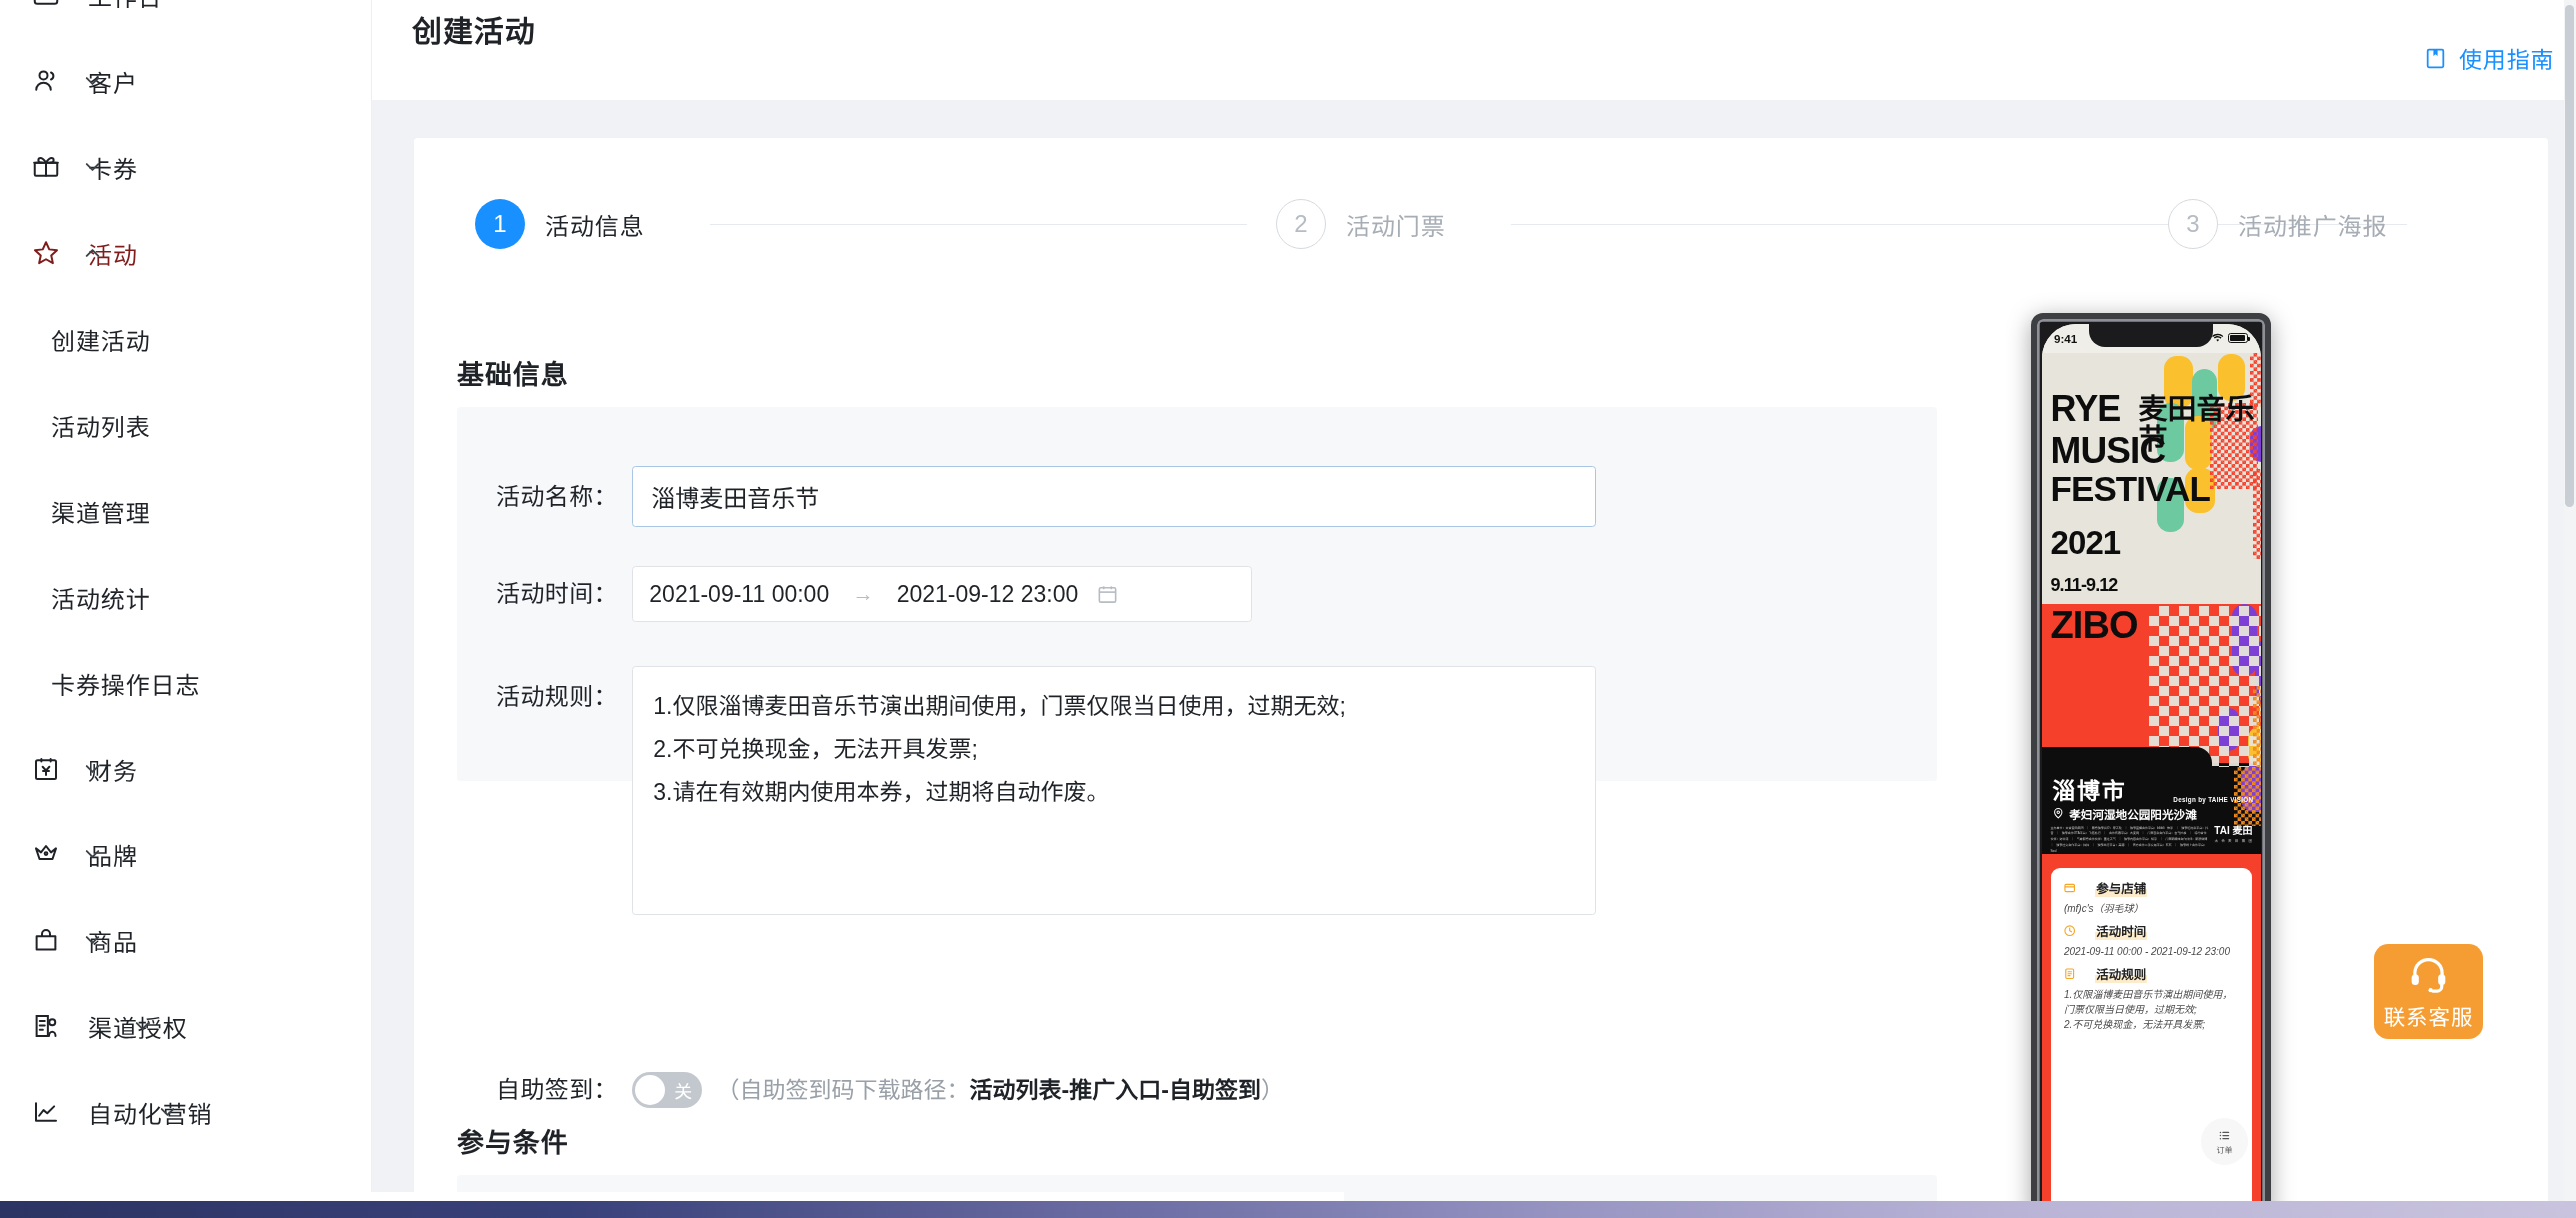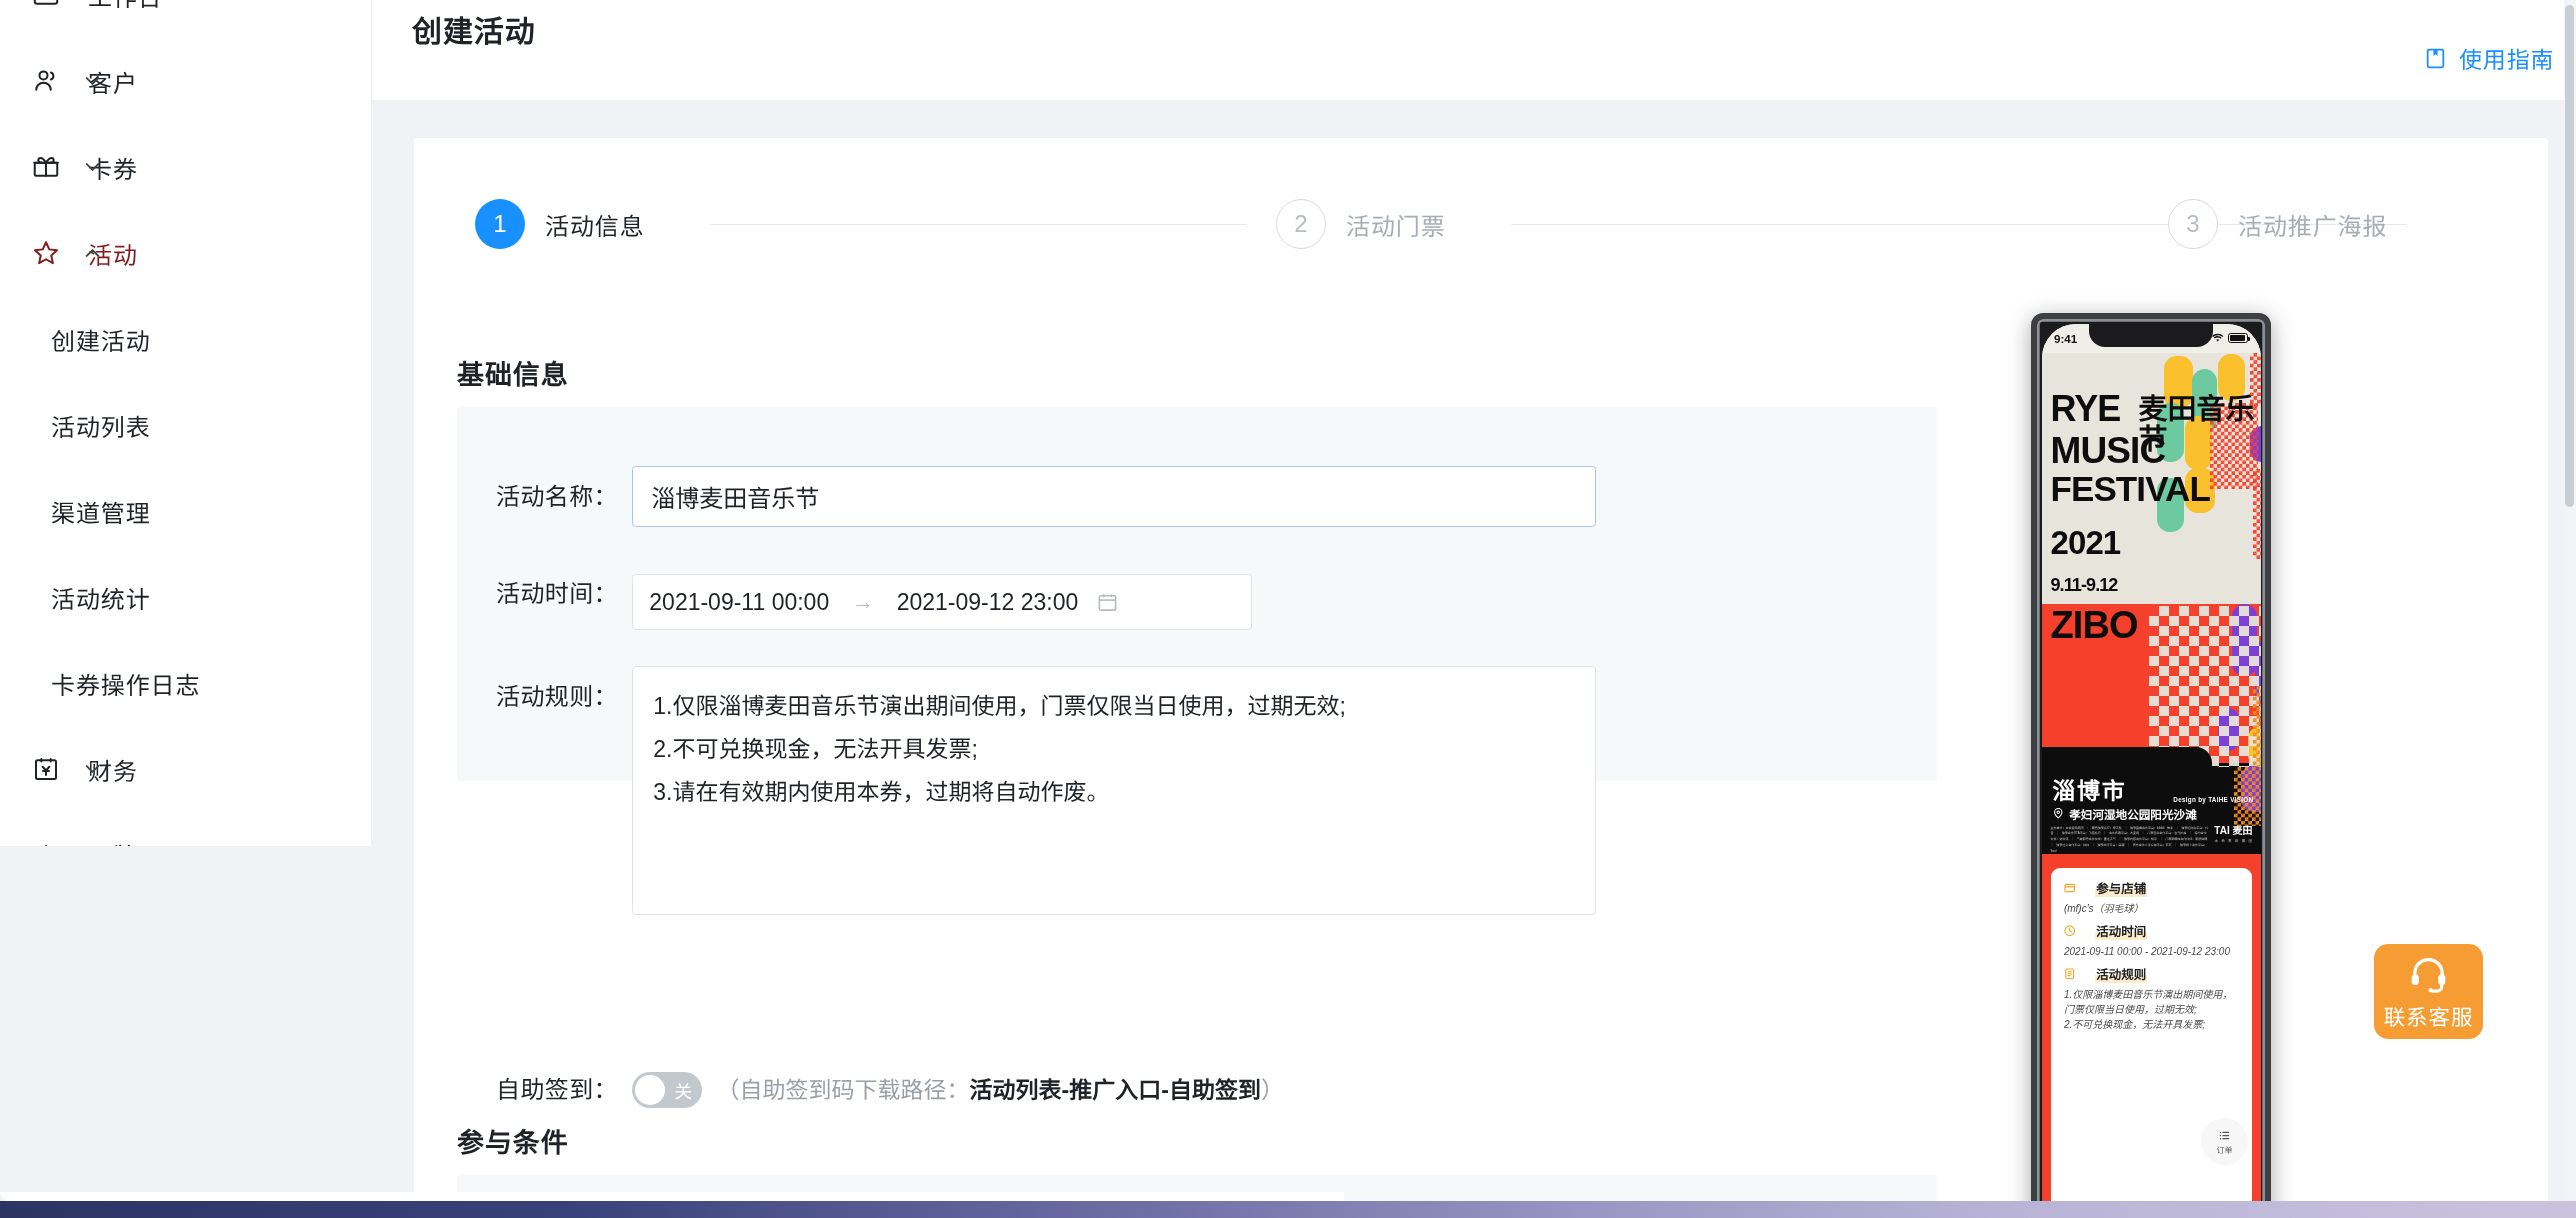--- a/index.html
+++ b/index.html
@@ -6,21 +6,21 @@
   html, body {
     width: 2576px; height: 1218px;
     overflow: hidden;
     font-family: "Liberation Sans", "DejaVu Sans", sans-serif;
     background: #ffffff;
   }
   #app { position: relative; width: 2576px; height: 1218px; background:#f0f2f5; overflow:hidden; }
 
   
   #sidebar {
-    position: absolute; left: 0; top: 0; width: 372px; height: 846px;
+    position: absolute; left: 0; top: 0; width: 372px; height: 1201px;
     background: #ffffff; border-right: 0.9px solid #eceff3;
     overflow: hidden;
   }
   .nav-item {
     display: flex; align-items: center;
     height: 86px; padding-left: 27px; cursor: pointer;
     position: relative;
   }
   .nav-item .ico {
     width: 38px; height: 38px; flex: 0 0 38px;
@@ -108,21 +108,21 @@
   .ctrl { margin-left: 14.3px; }
 
   .input-box {
     background: #ffffff; border: 0.9px solid #a9c6e4; border-radius: 3.6px;
     height: 61px; display: flex; align-items: center;
     padding: 0 18px; font-size: 24px; color: #1f2328;
   }
   .date-box {
     background: #ffffff; border: 0.9px solid #dfe3e8; border-radius: 3.6px;
     height: 56px; display: flex; align-items: center;
-    padding: 0 16px; font-size: 23px; color: #1f2328; gap: 0; margin-top: 8px;
+    padding: 0 16px; font-size: 23px; color: #1f2328; gap: 0;
   }
   .date-box .seg { white-space: nowrap; }
   .date-box .arrow { color: #b7bcc3; padding: 0 23px; font-size: 21.5px; }
   .date-box .cal { margin-left: 18px; color: #b7bcc3; display:flex; }
   .date-box .cal svg { width: 23px; height: 23px; display: block; }
 
   .textarea-box {
     background: #ffffff; border: 0.9px solid #dfe3e8; border-radius: 3.6px;
     padding: 18px 20px; font-size: 23px; color: #1f2328; line-height: 43px;
   }

